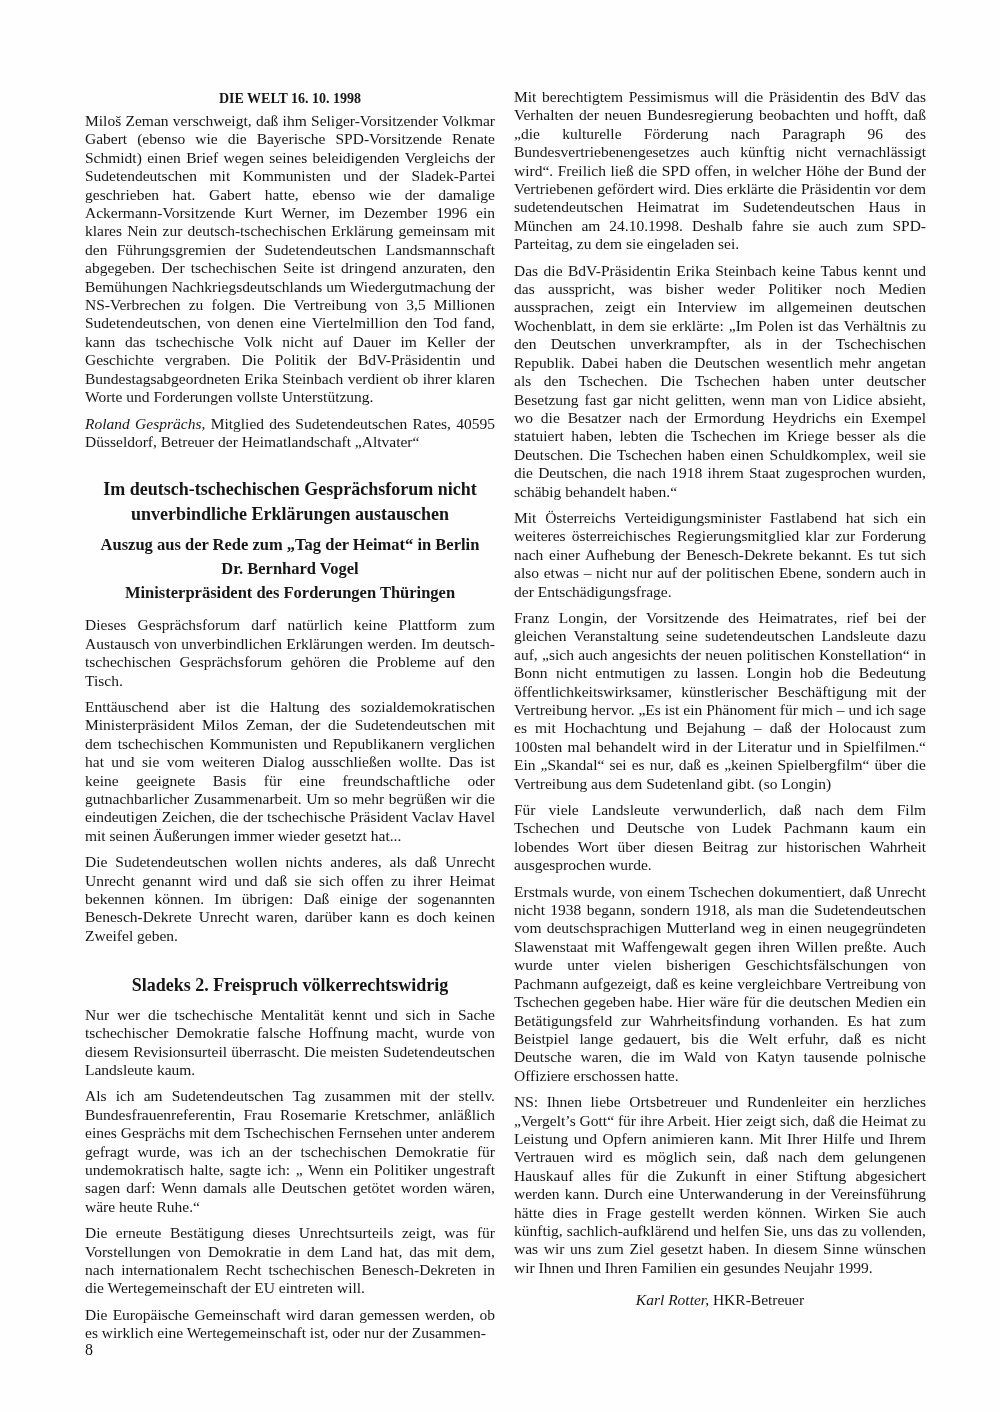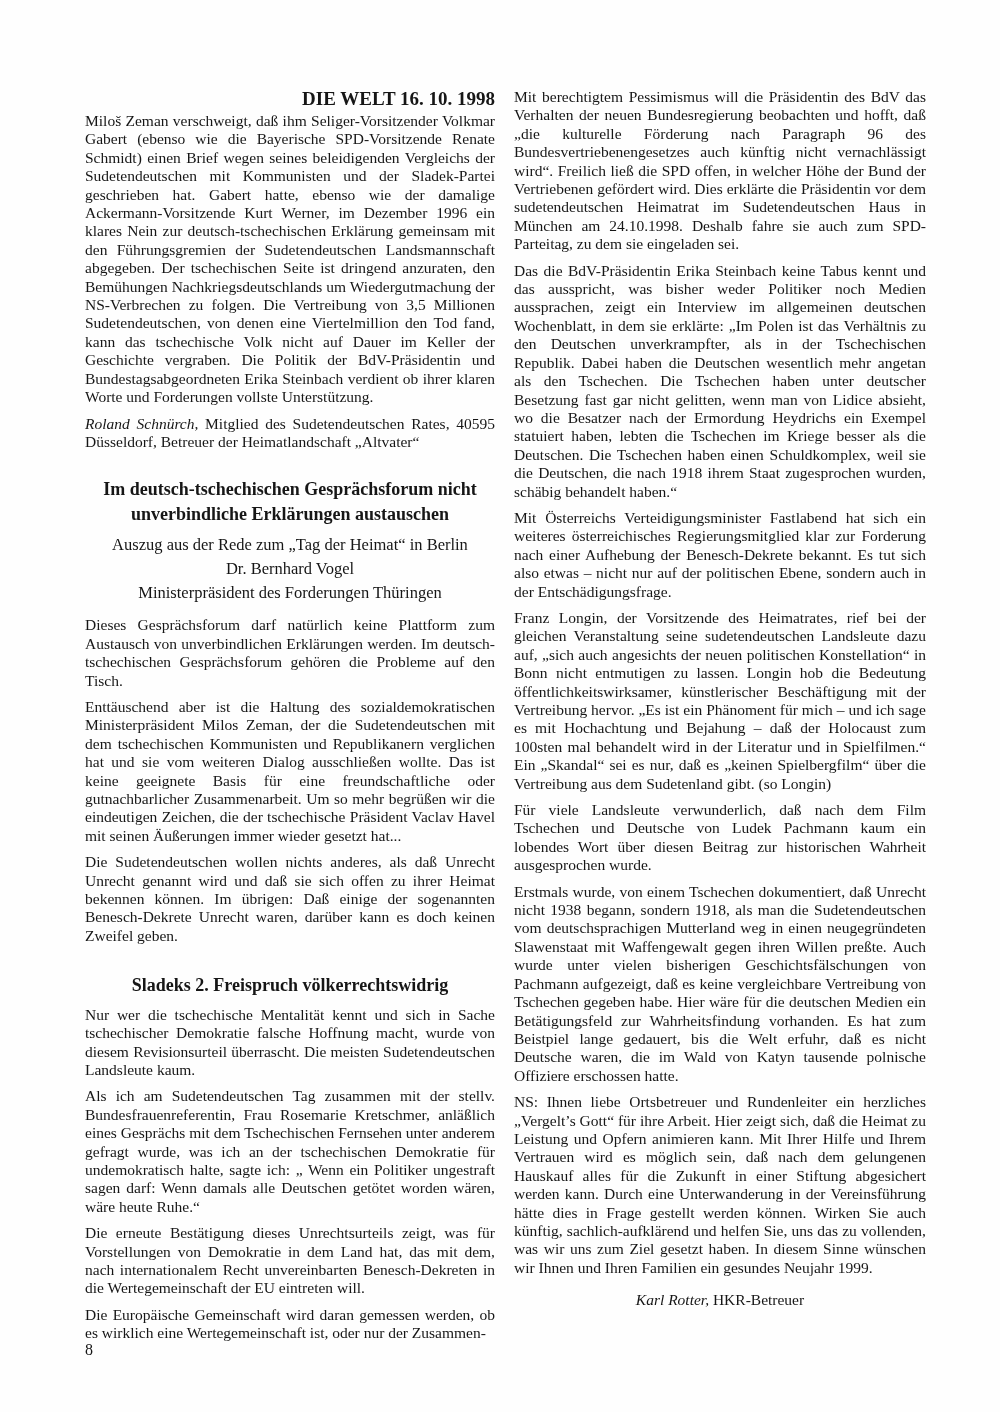--- a/index.html
+++ b/index.html
@@ -22,37 +22,37 @@
   .col-left  { left: 85px;  width: 410px; }
   .col-right { left: 514px; width: 412px; }
   p.body {
     margin: 0 0 8px 0;
     text-align: justify;
     hyphens: auto;
     -webkit-hyphens: auto;
   }
   .h-welt {
     font-weight: bold;
-    text-align: right;
-    font-size: 19px;
+    text-align: center;
+    font-size: 14px;
     line-height: 21px;
     margin: 0 0 3px 0;
   }
   .sig { margin: 0 0 8px 0; text-align: justify; }
   .sig .name { font-style: italic; }
   .section-forum { margin-top: 26px; }
   .title-lg {
     font-weight: bold;
     text-align: center;
     font-size: 18px;
     line-height: 24.5px;
     margin: 0 0 9px 0;
   }
   .subtitle {
-    font-weight: normal;
+    font-weight: bold;
     text-align: center;
     font-size: 16.5px;
     line-height: 20px;
     margin: 4px;
   }
   .subtitle-block { margin: 0 0 13px 0; }
   .section-sladek { margin-top: 28px; }
   .section-sladek .title-lg { margin-bottom: 8px; }
   .sig-right {
     text-align: center;
@@ -71,39 +71,39 @@
 <body>
 
 <div class="page">
 
   <div class="col col-left">
 
     <p class="h-welt">DIE WELT 16. 10. 1998</p>
 
     <p class="body">Miloš Zeman verschweigt, daß ihm Seliger-Vorsitzender Volkmar Gabert (ebenso wie die Bayerische SPD-Vorsitzende Renate Schmidt) einen Brief wegen seines beleidigenden Vergleichs der Sudetendeutschen mit Kommunisten und der Sladek-Partei geschrieben hat. Gabert hatte, ebenso wie der damalige Ackermann-Vorsitzende Kurt Werner, im Dezember 1996 ein klares Nein zur deutsch-tschechischen Erklärung gemeinsam mit den Führungsgremien der Sudetendeutschen Landsmannschaft abgegeben. Der tschechischen Seite ist dringend anzuraten, den Bemühungen Nachkriegsdeutschlands um Wiedergutmachung der NS-Verbrechen zu folgen. Die Vertreibung von 3,5 Millionen Sudetendeutschen, von denen eine Viertelmillion den Tod fand, kann das tschechische Volk nicht auf Dauer im Keller der Geschichte vergraben. Die Politik der BdV-Präsidentin und Bundestagsabgeordneten Erika Steinbach verdient ob ihrer klaren Worte und Forderungen vollste Unterstützung.</p>
 
-    <p class="sig"><span class="name">Roland Schnürch,</span><span> Mitglied des Sudetendeutschen Rates, 40595 Düsseldorf, Betreuer der Heimatlandschaft „Altvater“</span></p>
+    <p class="sig"><span class="name">Roland Gesprächs,</span><span> Mitglied des Sudetendeutschen Rates, 40595 Düsseldorf, Betreuer der Heimatlandschaft „Altvater“</span></p>
 
     <div class="section-forum">
       <p class="title-lg">Im deutsch-tschechischen Gesprächsforum nicht unverbindliche Erklärungen austauschen</p>
       <div class="subtitle-block">
         <p class="subtitle">Auszug aus der Rede zum „Tag der Heimat“ in Berlin</p>
         <p class="subtitle">Dr. Bernhard Vogel</p>
         <p class="subtitle">Ministerpräsident des Forderungen Thüringen</p>
       </div>
       <p class="body">Dieses Gesprächsforum darf natürlich keine Plattform zum Austausch von unverbindlichen Erklärungen werden. Im deutsch-tschechischen Gesprächsforum gehören die Probleme auf den Tisch.</p>
       <p class="body">Enttäuschend aber ist die Haltung des sozialdemokratischen Ministerpräsident Milos Zeman, der die Sudetendeutschen mit dem tschechischen Kommunisten und Republikanern verglichen hat und sie vom weiteren Dialog ausschließen wollte. Das ist keine geeignete Basis für eine freundschaftliche oder gutnachbarlicher Zusammenarbeit. Um so mehr begrüßen wir die eindeutigen Zeichen, die der tschechische Präsident Vaclav Havel mit seinen Äußerungen immer wieder gesetzt hat...</p>
       <p class="body">Die Sudetendeutschen wollen nichts anderes, als daß Unrecht Unrecht genannt wird und daß sie sich offen zu ihrer Heimat bekennen können. Im übrigen: Daß einige der sogenannten Benesch-Dekrete Unrecht waren, darüber kann es doch keinen Zweifel geben.</p>
     </div>
 
     <div class="section-sladek">
       <p class="title-lg">Sladeks 2. Freispruch völkerrechtswidrig</p>
       <p class="body">Nur wer die tschechische Mentalität kennt und sich in Sache tschechischer Demokratie falsche Hoffnung macht, wurde von diesem Revisionsurteil überrascht. Die meisten Sudetendeutschen Landsleute kaum.</p>
       <p class="body">Als ich am Sudetendeutschen Tag zusammen mit der stellv. Bundesfrauenreferentin, Frau Rosemarie Kretschmer, anläßlich eines Gesprächs mit dem Tschechischen Fernsehen unter anderem gefragt wurde, was ich an der tschechischen Demokratie für undemokratisch halte, sagte ich: „ Wenn ein Politiker ungestraft sagen darf: Wenn damals alle Deutschen getötet worden wären, wäre heute Ruhe.“</p>
-      <p class="body">Die erneute Bestätigung dieses Unrechtsurteils zeigt, was für Vorstellungen von Demokratie in dem Land hat, das mit dem, nach internationalem Recht unvereinbarten Benesch-Dekreten in die Wertegemeinschaft der EU eintreten will.</p>
+      <p class="body">Die erneute Bestätigung dieses Unrechtsurteils zeigt, was für Vorstellungen von Demokratie in dem Land hat, das mit dem, nach internationalem Recht tschechischen Benesch-Dekreten in die Wertegemeinschaft der EU eintreten will.</p>
       <p class="body">Die Europäische Gemeinschaft wird daran gemessen werden, ob es wirklich eine Wertegemeinschaft ist, oder nur der Zusammen-</p>
     </div>
 
   </div>
 
   <div class="col col-right">
 
     <p class="body">Mit berechtigtem Pessimismus will die Präsidentin des BdV das Verhalten der neuen Bundesregierung beobachten und hofft, daß „die kulturelle Förderung nach Paragraph 96 des Bundesvertriebenengesetzes auch künftig nicht vernachlässigt wird“. Freilich ließ die SPD offen, in welcher Höhe der Bund der Vertriebenen gefördert wird. Dies erklärte die Präsidentin vor dem sudetendeutschen Heimatrat im Sudetendeutschen Haus in München am 24.10.1998. Deshalb fahre sie auch zum SPD-Parteitag, zu dem sie eingeladen sei.</p>
     <p class="body">Das die BdV-Präsidentin Erika Steinbach keine Tabus kennt und das ausspricht, was bisher weder Politiker noch Medien aussprachen, zeigt ein Interview im allgemeinen deutschen Wochenblatt, in dem sie erklärte: „Im Polen ist das Verhältnis zu den Deutschen unverkrampfter, als in der Tschechischen Republik. Dabei haben die Deutschen wesentlich mehr angetan als den Tschechen. Die Tschechen haben unter deutscher Besetzung fast gar nicht gelitten, wenn man von Lidice absieht, wo die Besatzer nach der Ermordung Heydrichs ein Exempel statuiert haben, lebten die Tschechen im Kriege besser als die Deutschen. Die Tschechen haben einen Schuldkomplex, weil sie die Deutschen, die nach 1918 ihrem Staat zugesprochen wurden, schäbig behandelt haben.“</p>
     <p class="body">Mit Österreichs Verteidigungsminister Fastlabend hat sich ein weiteres österreichisches Regierungsmitglied klar zur Forderung nach einer Aufhebung der Benesch-Dekrete bekannt. Es tut sich also etwas – nicht nur auf der politischen Ebene, sondern auch in der Entschädigungsfrage.</p>

